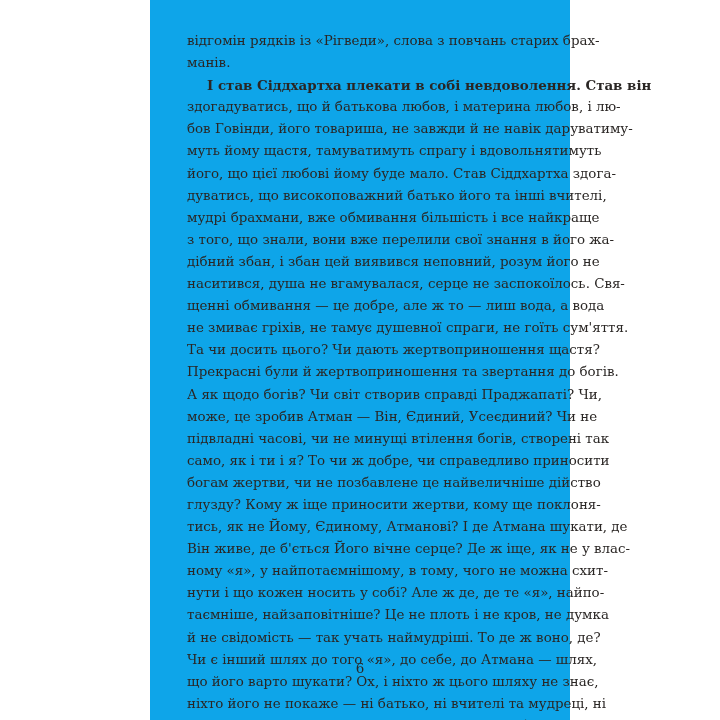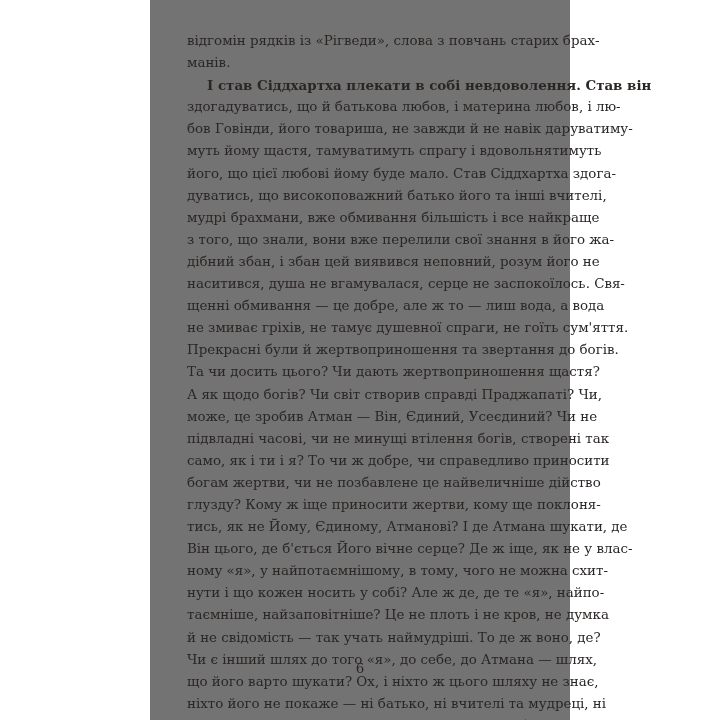--- a/index.html
+++ b/index.html
@@ -9,21 +9,21 @@
       height: 720px;
       background: #ffffff;
       overflow: hidden;
     }
     .page {
       position: absolute;
       left: 150px;
       top: 0;
       width: 420px;
       height: 720px;
-      background: #737373;
+      background: #0ea5e9;
     }
     .text-block {
       position: absolute;
       left: 37px;
       top: 30px;
       width: 359px;
       font-family: "DejaVu Serif", serif;
       font-size: 13.4px;
       line-height: 22.1px;
       color: #2a2624;
@@ -66,30 +66,30 @@
     <span class="line">бов Говінди, його товариша, не завжди й не навік даруватиму-</span>
     <span class="line">муть йому щастя, тамуватимуть спрагу і вдовольнятимуть</span>
     <span class="line">його, що цієї любові йому буде мало. Став Сіддхартха здога-</span>
     <span class="line">дуватись, що високоповажний батько його та інші вчителі,</span>
     <span class="line">мудрі брахмани, вже обмивання більшість і все найкраще</span>
     <span class="line">з того, що знали, вони вже перелили свої знання в його жа-</span>
     <span class="line">дібний збан, і збан цей виявився неповний, розум його не</span>
     <span class="line">наситився, душа не вгамувалася, серце не заспокоїлось. Свя-</span>
     <span class="line">щенні обмивання — це добре, але ж то — лиш вода, а вода</span>
     <span class="line">не змиває гріхів, не тамує душевної спраги, не гоїть сум'яття.</span>
+    <span class="line">Та чи досить цього? Чи дають жертвоприношення щастя?</span>
     <span class="line">Прекрасні були й жертвоприношення та звертання до богів.</span>
-    <span class="line">Та чи досить цього? Чи дають жертвоприношення щастя?</span>
     <span class="line">А як щодо богів? Чи світ створив справді Праджапаті? Чи,</span>
     <span class="line">може, це зробив Атман — Він, Єдиний, Усеєдиний? Чи не</span>
     <span class="line">підвладні часові, чи не минущі втілення богів, створені так</span>
     <span class="line">само, як і ти і я? То чи ж добре, чи справедливо приносити</span>
     <span class="line">богам жертви, чи не позбавлене це найвеличніше дійство</span>
     <span class="line">глузду? Кому ж іще приносити жертви, кому ще поклоня-</span>
     <span class="line">тись, як не Йому, Єдиному, Атманові? І де Атмана шукати, де</span>
-    <span class="line">Він цього, де б'ється Його вічне серце? Де ж іще, як не у влас-</span>
+    <span class="line">Він живе, де б'ється Його вічне серце? Де ж іще, як не у влас-</span>
     <span class="line">ному «я», у найпотаємнішому, в тому, чого не можна схит-</span>
     <span class="line">нути і що кожен носить у собі? Але ж де, де те «я», найпо-</span>
     <span class="line">таємніше, найзаповітніше? Це не плоть і не кров, не думка</span>
     <span class="line">й не свідомість — так учать наймудріші. То де ж воно, де?</span>
     <span class="line">Чи є інший шлях до того «я», до себе, до Атмана — шлях,</span>
     <span class="line">що його варто шукати? Ох, і ніхто ж цього шляху не знає,</span>
     <span class="line">ніхто його не покаже — ні батько, ні вчителі та мудреці, ні</span>
     <span class="line">священні жертовні гімни! Все вони знають, ці брахмани зі</span>
 
   </div>

